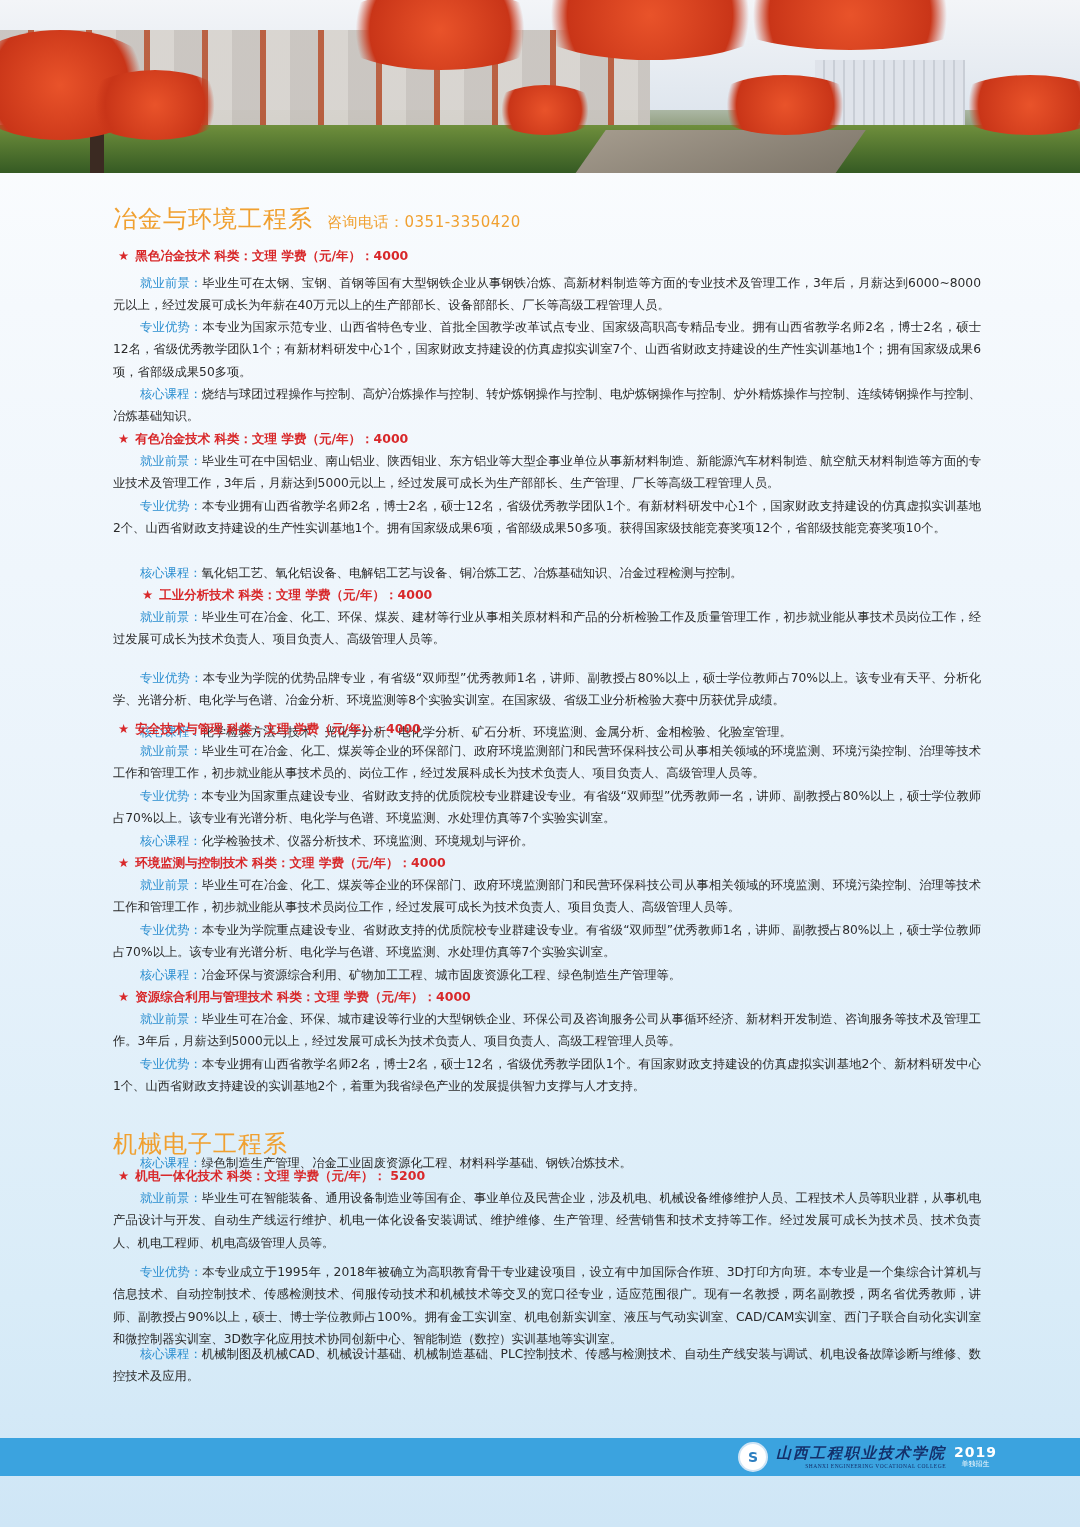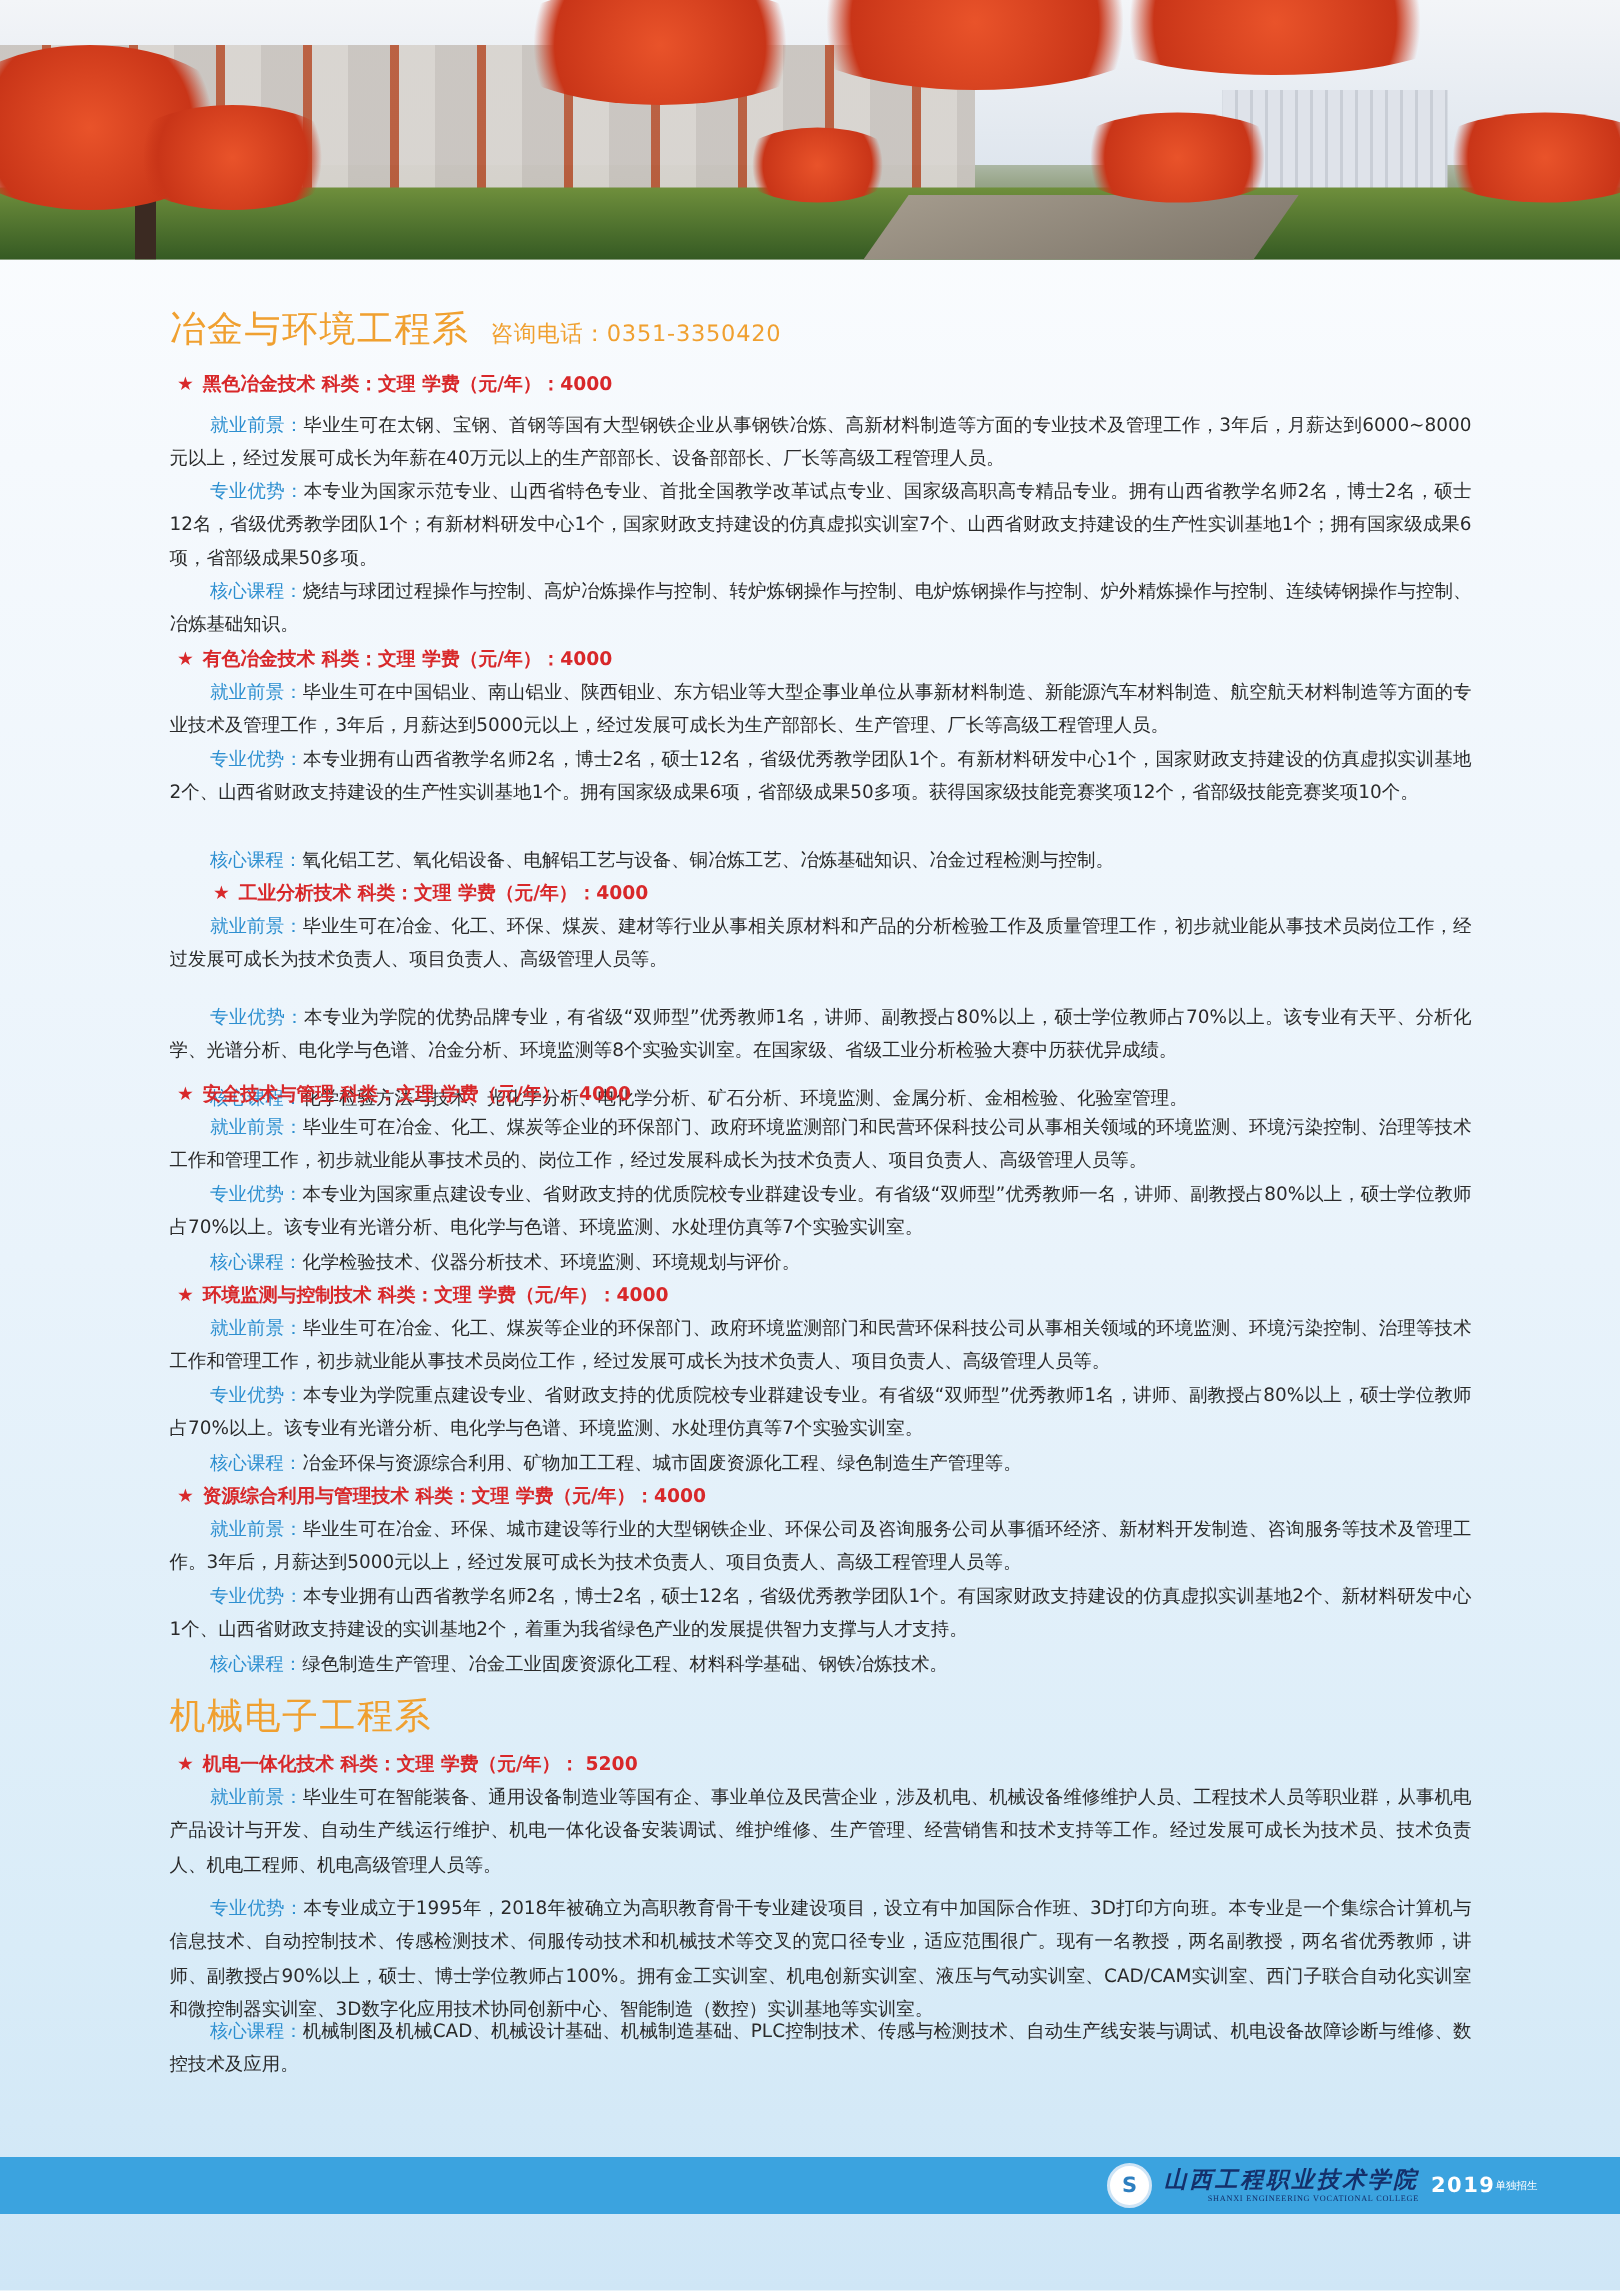--- a/index.html
+++ b/index.html
@@ -45,21 +45,21 @@
       background:#3ba3df;
     }
     .logo-wrap { position:absolute; left:738px; top:1442px; display:flex; align-items:center; }
     .logo-circle {
       width:26px; height:26px; border-radius:50%; background:#ffffff; border:2px solid #cfe4f5;
       display:flex; align-items:center; justify-content:center; color:#2d7fc0; font-weight:bold; font-size:14px;
     }
     .logo-text { margin-left:8px; display:flex; flex-direction:column;text-align:right; }
     .logo-cn { color:#14306b; font-family:"DejaVu Serif", serif; font-style:italic; font-weight:bold; font-size:15px; letter-spacing:2px; line-height:17px; }
     .logo-en { color:#14306b; font-family:"Liberation Serif", serif; font-size:5.5px; letter-spacing:0.5px; line-height:8px; }
-    .logo-year { margin-left:8px; display:flex; flex-direction:row; align-items:center; }
+    .logo-year { margin-left:8px; display:flex; flex-direction:column; align-items:center; }
     .year-num { color:#ffffff; font-weight:bold; font-size:14px; line-height:15px; letter-spacing:1px; }
     .year-sub { color:#ffffff; font-size:7px; line-height:9px; }
   </style>
 </head>
 <body>
 
 <div class="hero">
   <div class="sky"></div>
   <div class="bldg"></div>
   <div class="tower"></div>
@@ -147,21 +147,21 @@
 
 <div class="major" style="top:989px;">
   <span class="star">★</span><span>资源综合利用与管理技术  科类：文理   学费（元/年）：4000</span>
 </div>
 <div class="para" style="top:1008px;">
   <span class="lbl">就业前景：</span><span>毕业生可在冶金、环保、城市建设等行业的大型钢铁企业、环保公司及咨询服务公司从事循环经济、新材料开发制造、咨询服务等技术及管理工作。3年后，月薪达到5000元以上，经过发展可成长为技术负责人、项目负责人、高级工程管理人员等。</span>
 </div>
 <div class="para" style="top:1053px;">
   <span class="lbl">专业优势：</span><span>本专业拥有山西省教学名师2名，博士2名，硕士12名，省级优秀教学团队1个。有国家财政支持建设的仿真虚拟实训基地2个、新材料研发中心1个、山西省财政支持建设的实训基地2个，着重为我省绿色产业的发展提供智力支撑与人才支持。</span>
 </div>
-<div class="para" style="top:1098px;">
+<div class="para" style="top:1152px;">
   <span class="lbl">核心课程：</span><span>绿色制造生产管理、冶金工业固废资源化工程、材料科学基础、钢铁冶炼技术。</span>
 </div>
 
 <div class="dept-title" style="top:1128px;">
   <span>机械电子工程系</span>
 </div>
 
 <div class="major" style="top:1168px;">
   <span class="star">★</span><span>机电一体化技术  科类：文理   学费（元/年）： 5200</span>
 </div>

